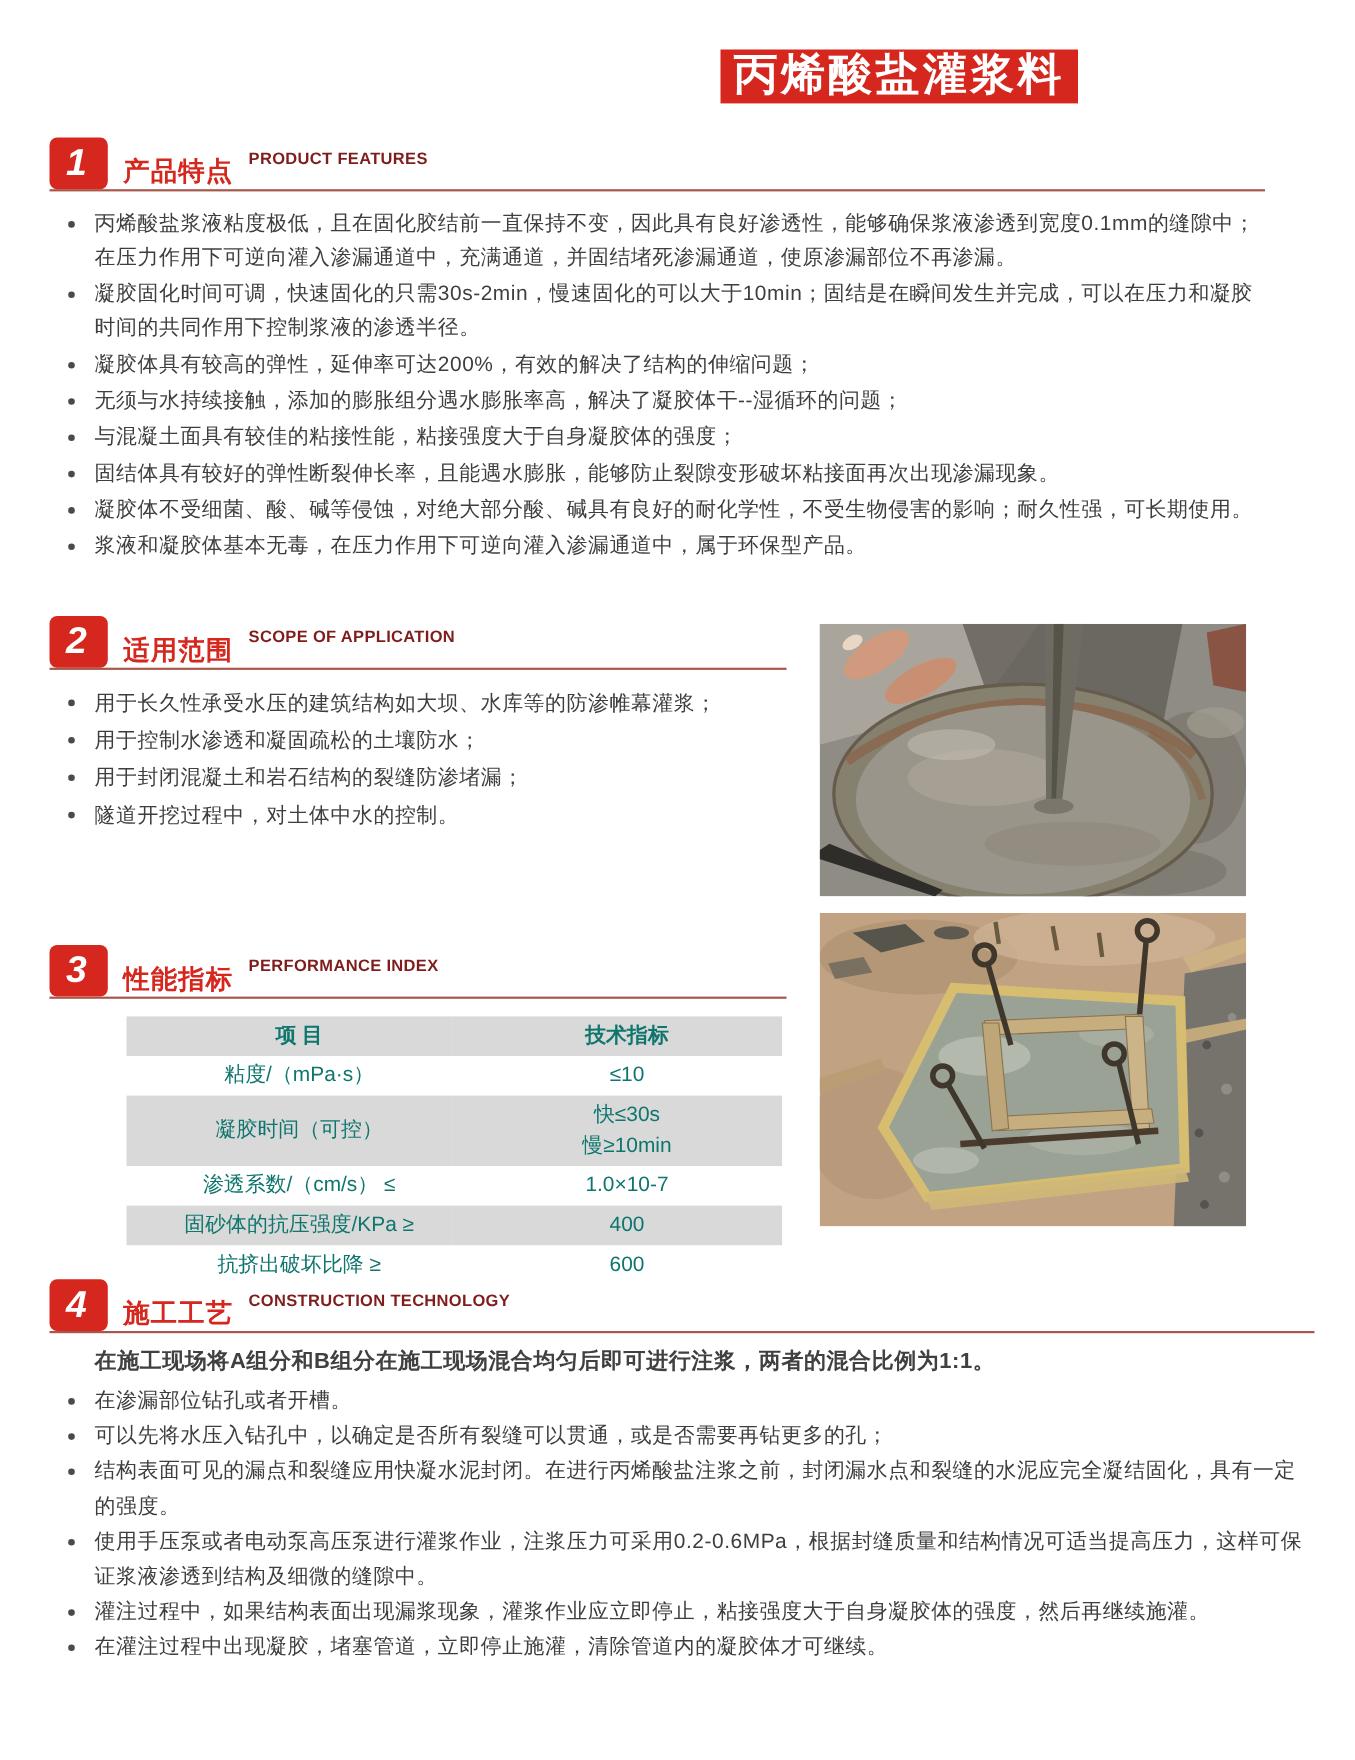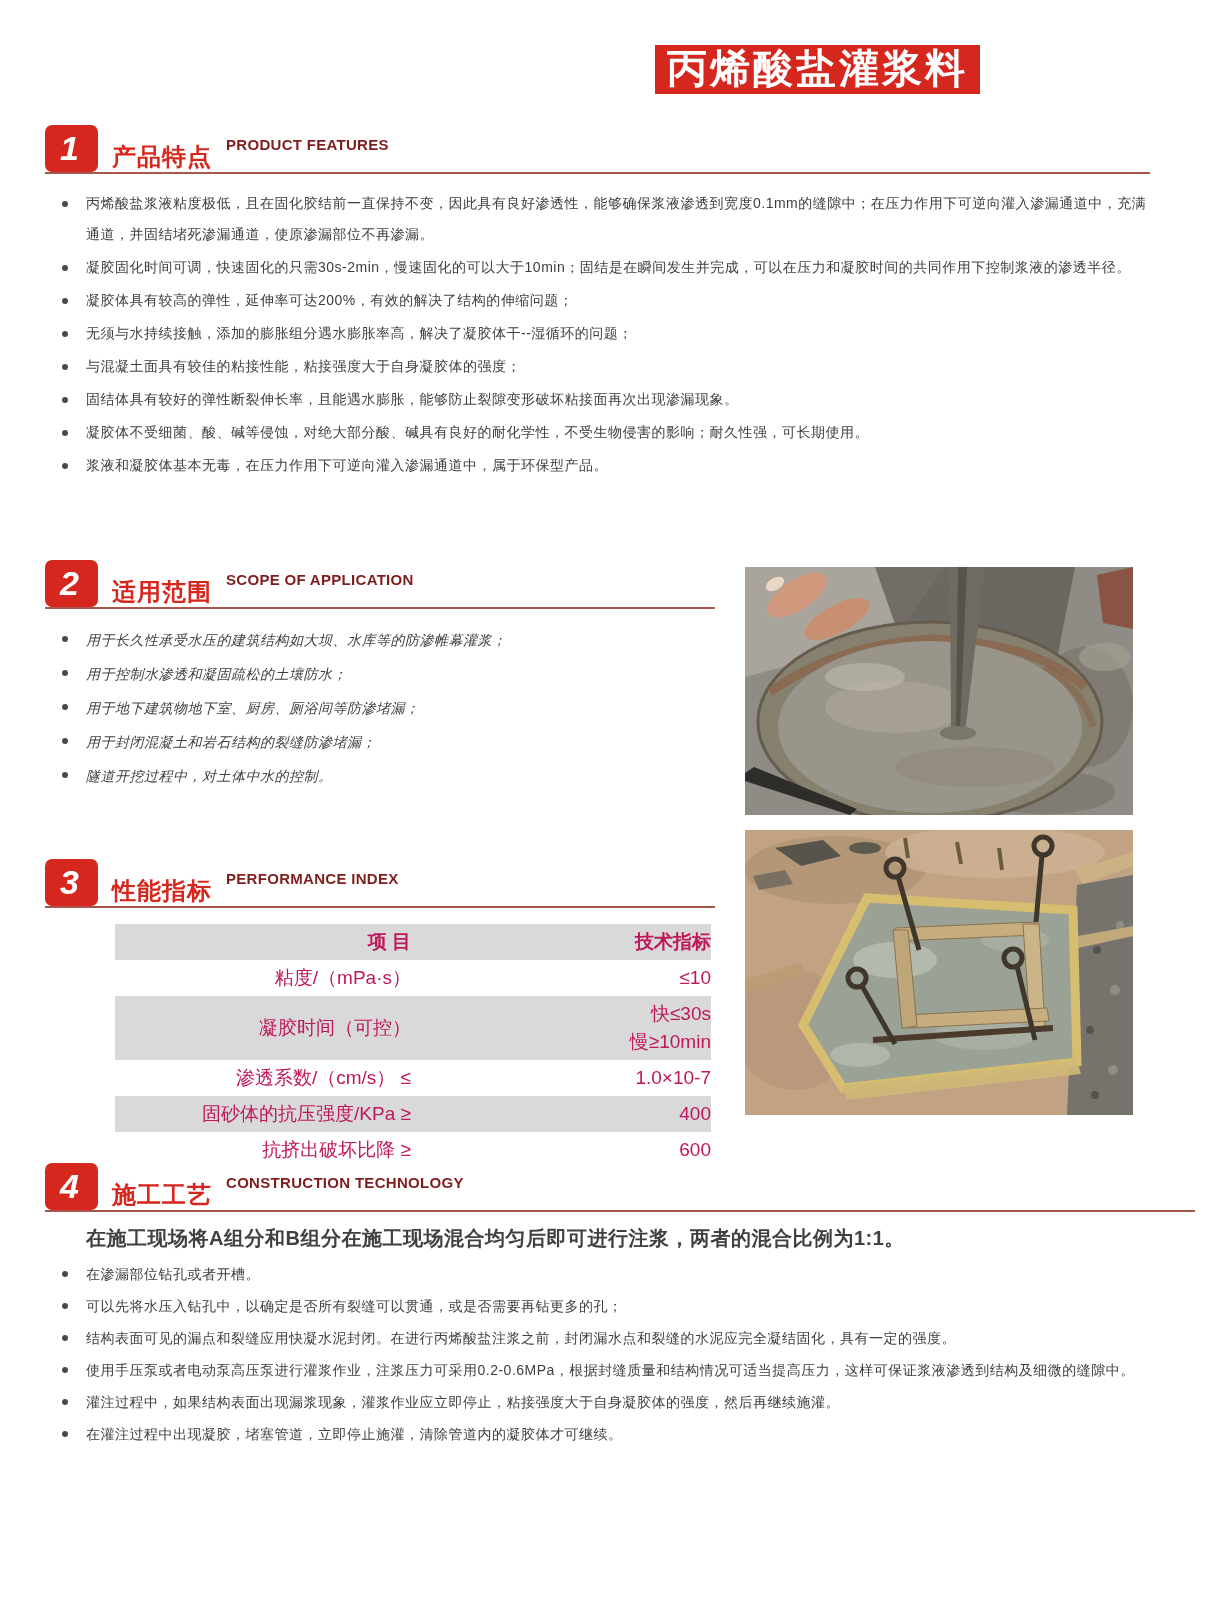--- a/index.html
+++ b/index.html
@@ -42,44 +42,44 @@
   .sec-title-en {
     color:#7f1d1d; font-size:15px; font-weight:bold;
     line-height:1; padding-bottom:20px; letter-spacing:0.3px;
   }
 
   
   ul.bullets { list-style:none; margin-top:14px; }
   ul.bullets li {
     position:relative;
     padding-left:41px;
-    font-size:14px; line-height:31px;
+    font-size:19px; line-height:31px;
     margin-bottom:2px;
     color:#3e3e3e;
     letter-spacing:0.5px;
   }
   ul.bullets li::before {
     content:""; position:absolute; left:17px; top:13px;
     width:6px; height:6px; border-radius:50%;
     background:#4a4a4a;
   }
-  .sec2 ul.bullets li { line-height:34px; margin-bottom:0;font-style:italic; }
+  .sec2 ul.bullets li { line-height:34px; margin-bottom:0; }
   .sec4 ul.bullets li { line-height:32px; margin-bottom:0; }
 
   
   .perf-table {
     margin:16px 0 0 70px;
     border-collapse:collapse;
     width:596px;
     table-layout:fixed;
   }
   .perf-table th, .perf-table td {
-    text-align:right; vertical-align:middle;
+    text-align:center; vertical-align:middle;
     padding:4px 0 4px 18px;
-    font-size:19px; line-height:28px; color:#be185d;
+    font-size:19px; line-height:28px; color:#0f766e;
   }
   .perf-table th { font-weight:bold; }
   .perf-table tr.gray { background:#d9d9d9; }
 
   
   .intro-line {
     margin:10px 0 4px 41px;
     font-size:20px; font-weight:bold; color:#404040;
     line-height:32px; letter-spacing:0.5px;
   }
@@ -115,21 +115,20 @@
 
   <section class="sec sec2" style="top:557px; width:670px;">
     <div class="sec-header">
       <span class="num-box">2</span>
       <span class="sec-title-zh">适用范围</span>
       <span class="sec-title-en">SCOPE OF APPLICATION</span>
     </div>
     <ul class="bullets">
       <li>用于长久性承受水压的建筑结构如大坝、水库等的防渗帷幕灌浆；</li>
       <li>用于控制水渗透和凝固疏松的土壤防水；</li>
-      <li>用于地下建筑物地下室、厨房、厕浴间等防渗堵漏；</li>
       <li>用于封闭混凝土和岩石结构的裂缝防渗堵漏；</li>
       <li>隧道开挖过程中，对土体中水的控制。</li>
     </ul>
   </section>
 
   <div class="photo" style="left:745px; top:567px; width:388px; height:248px;">
     <svg width="388" height="248" viewBox="0 0 388 248" xmlns="http://www.w3.org/2000/svg">
       <rect width="388" height="248" fill="#8f8c86"></rect>
       <polygon points="0,0 200,0 150,70 0,110" fill="#aaa59c"></polygon>
       <polygon points="130,0 330,0 312,92 165,100" fill="#5f5c55" opacity="0.75"></polygon>

